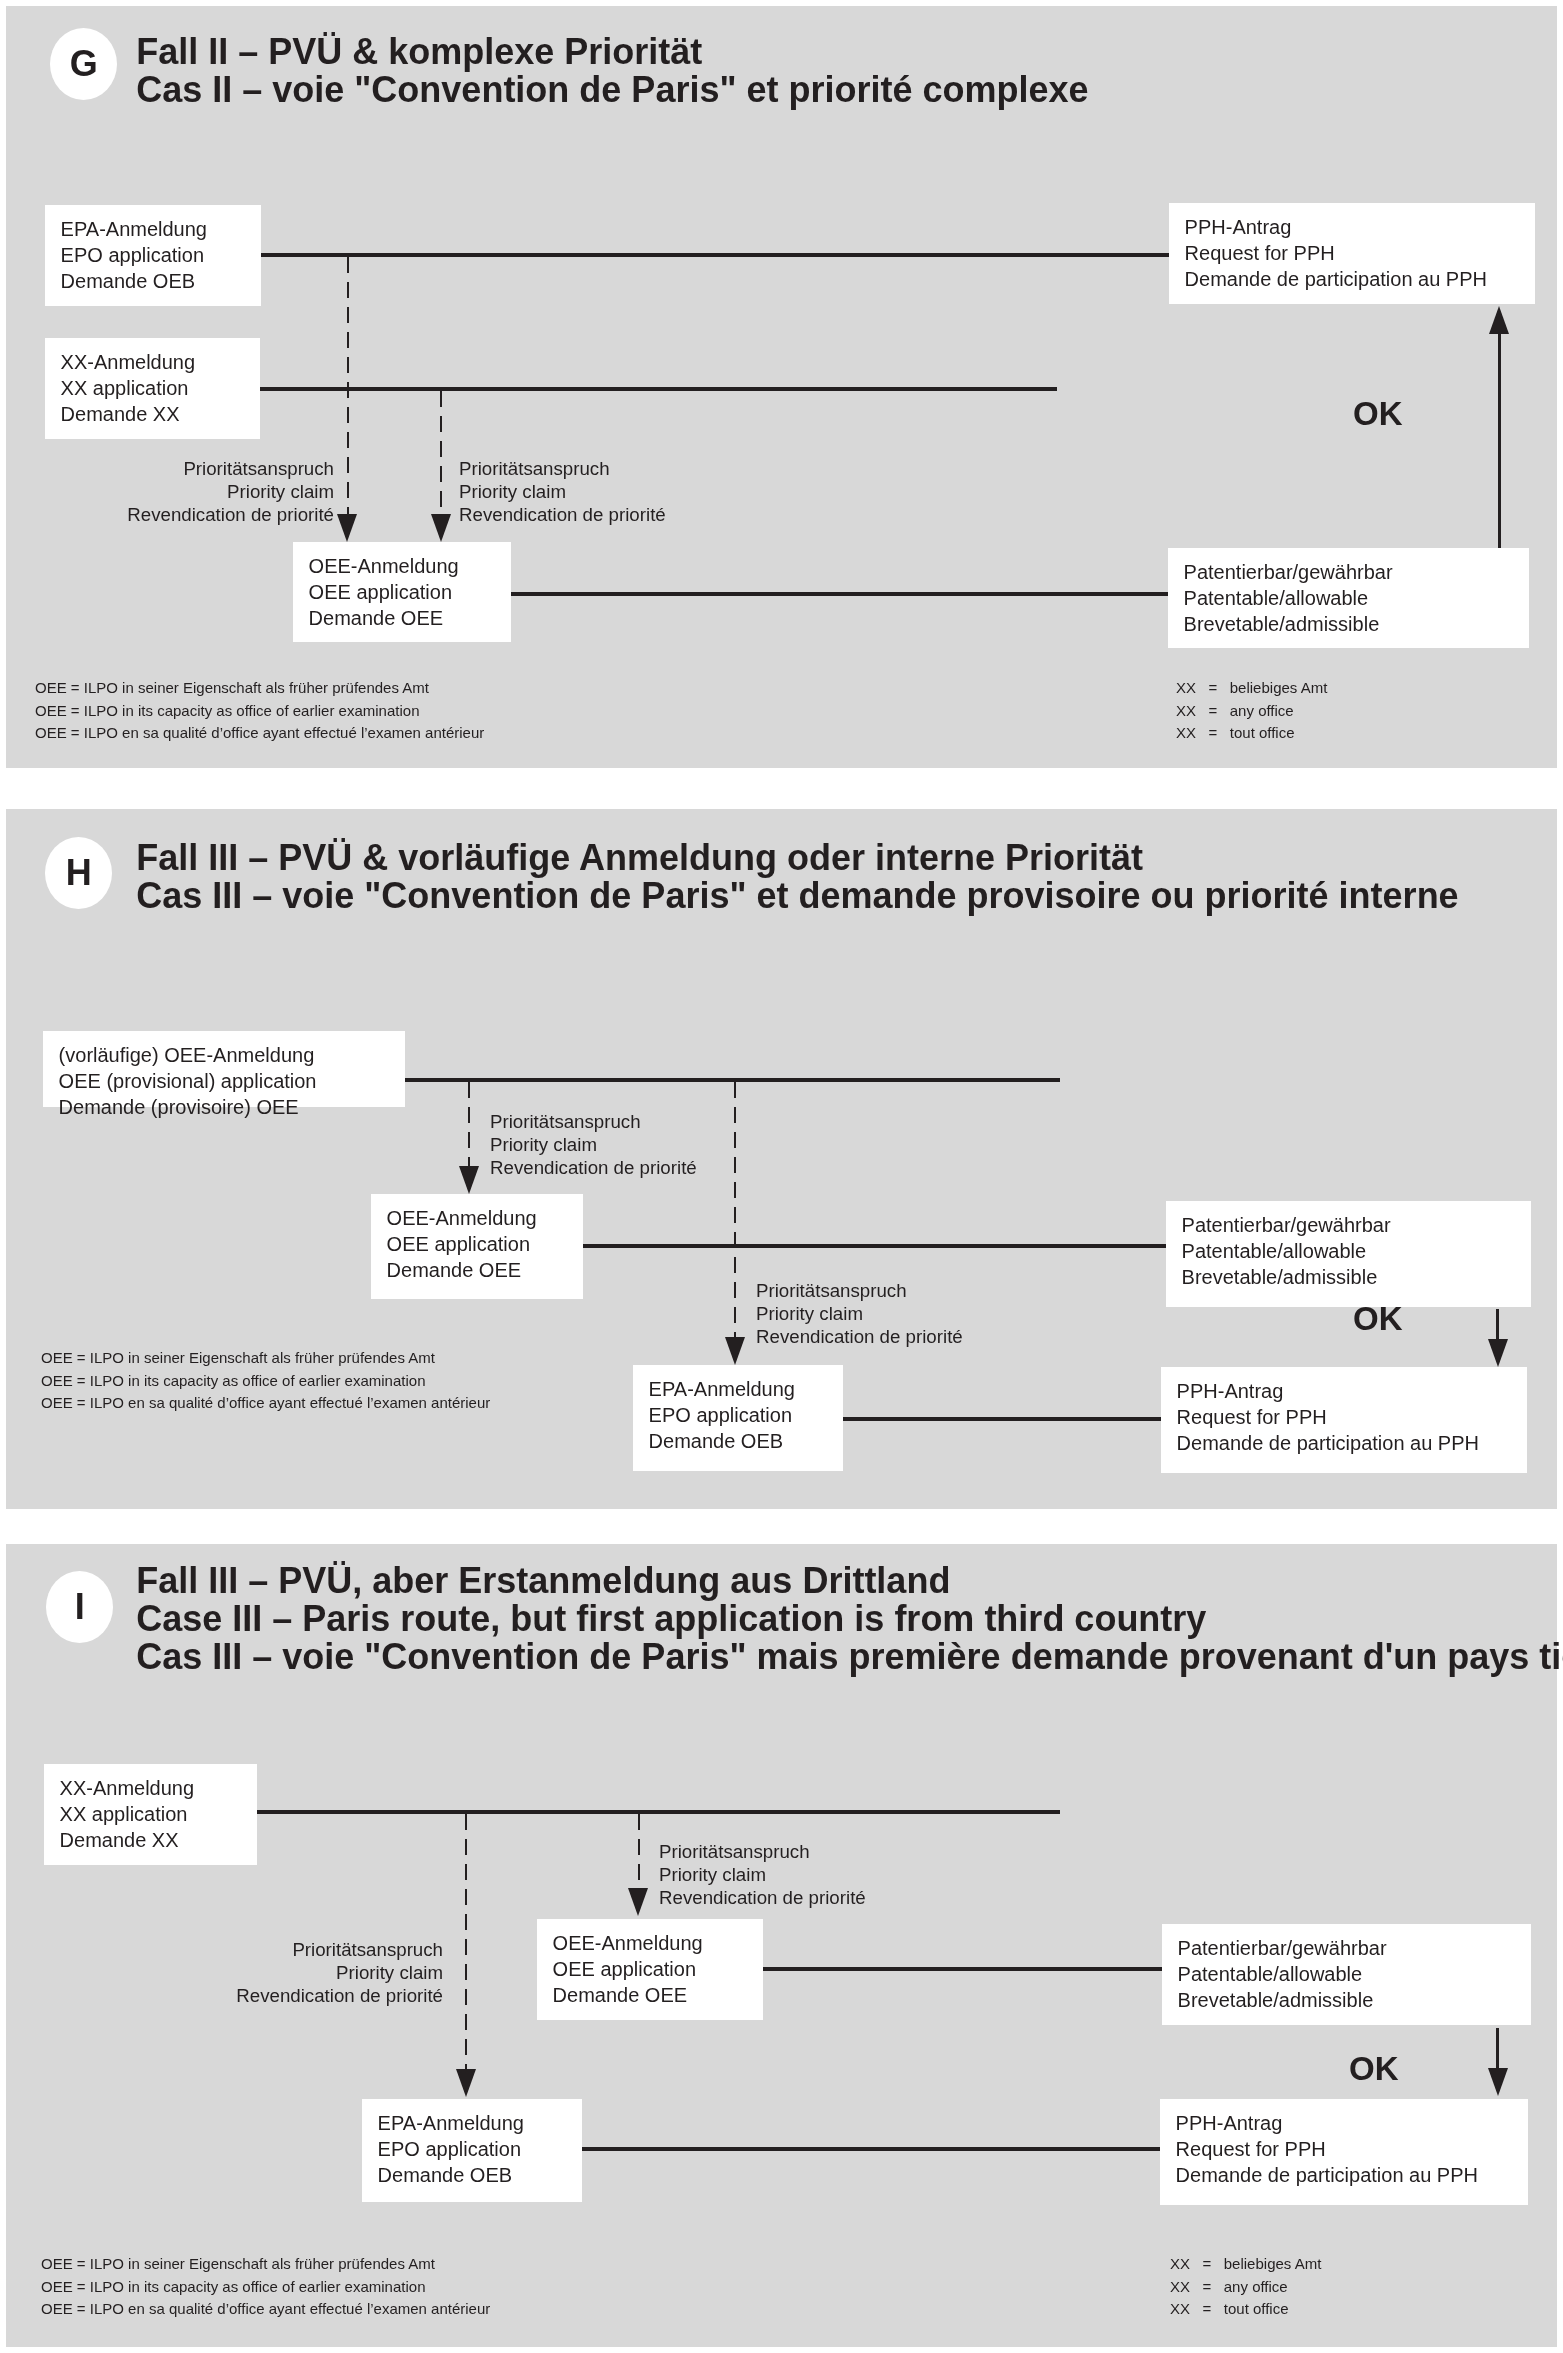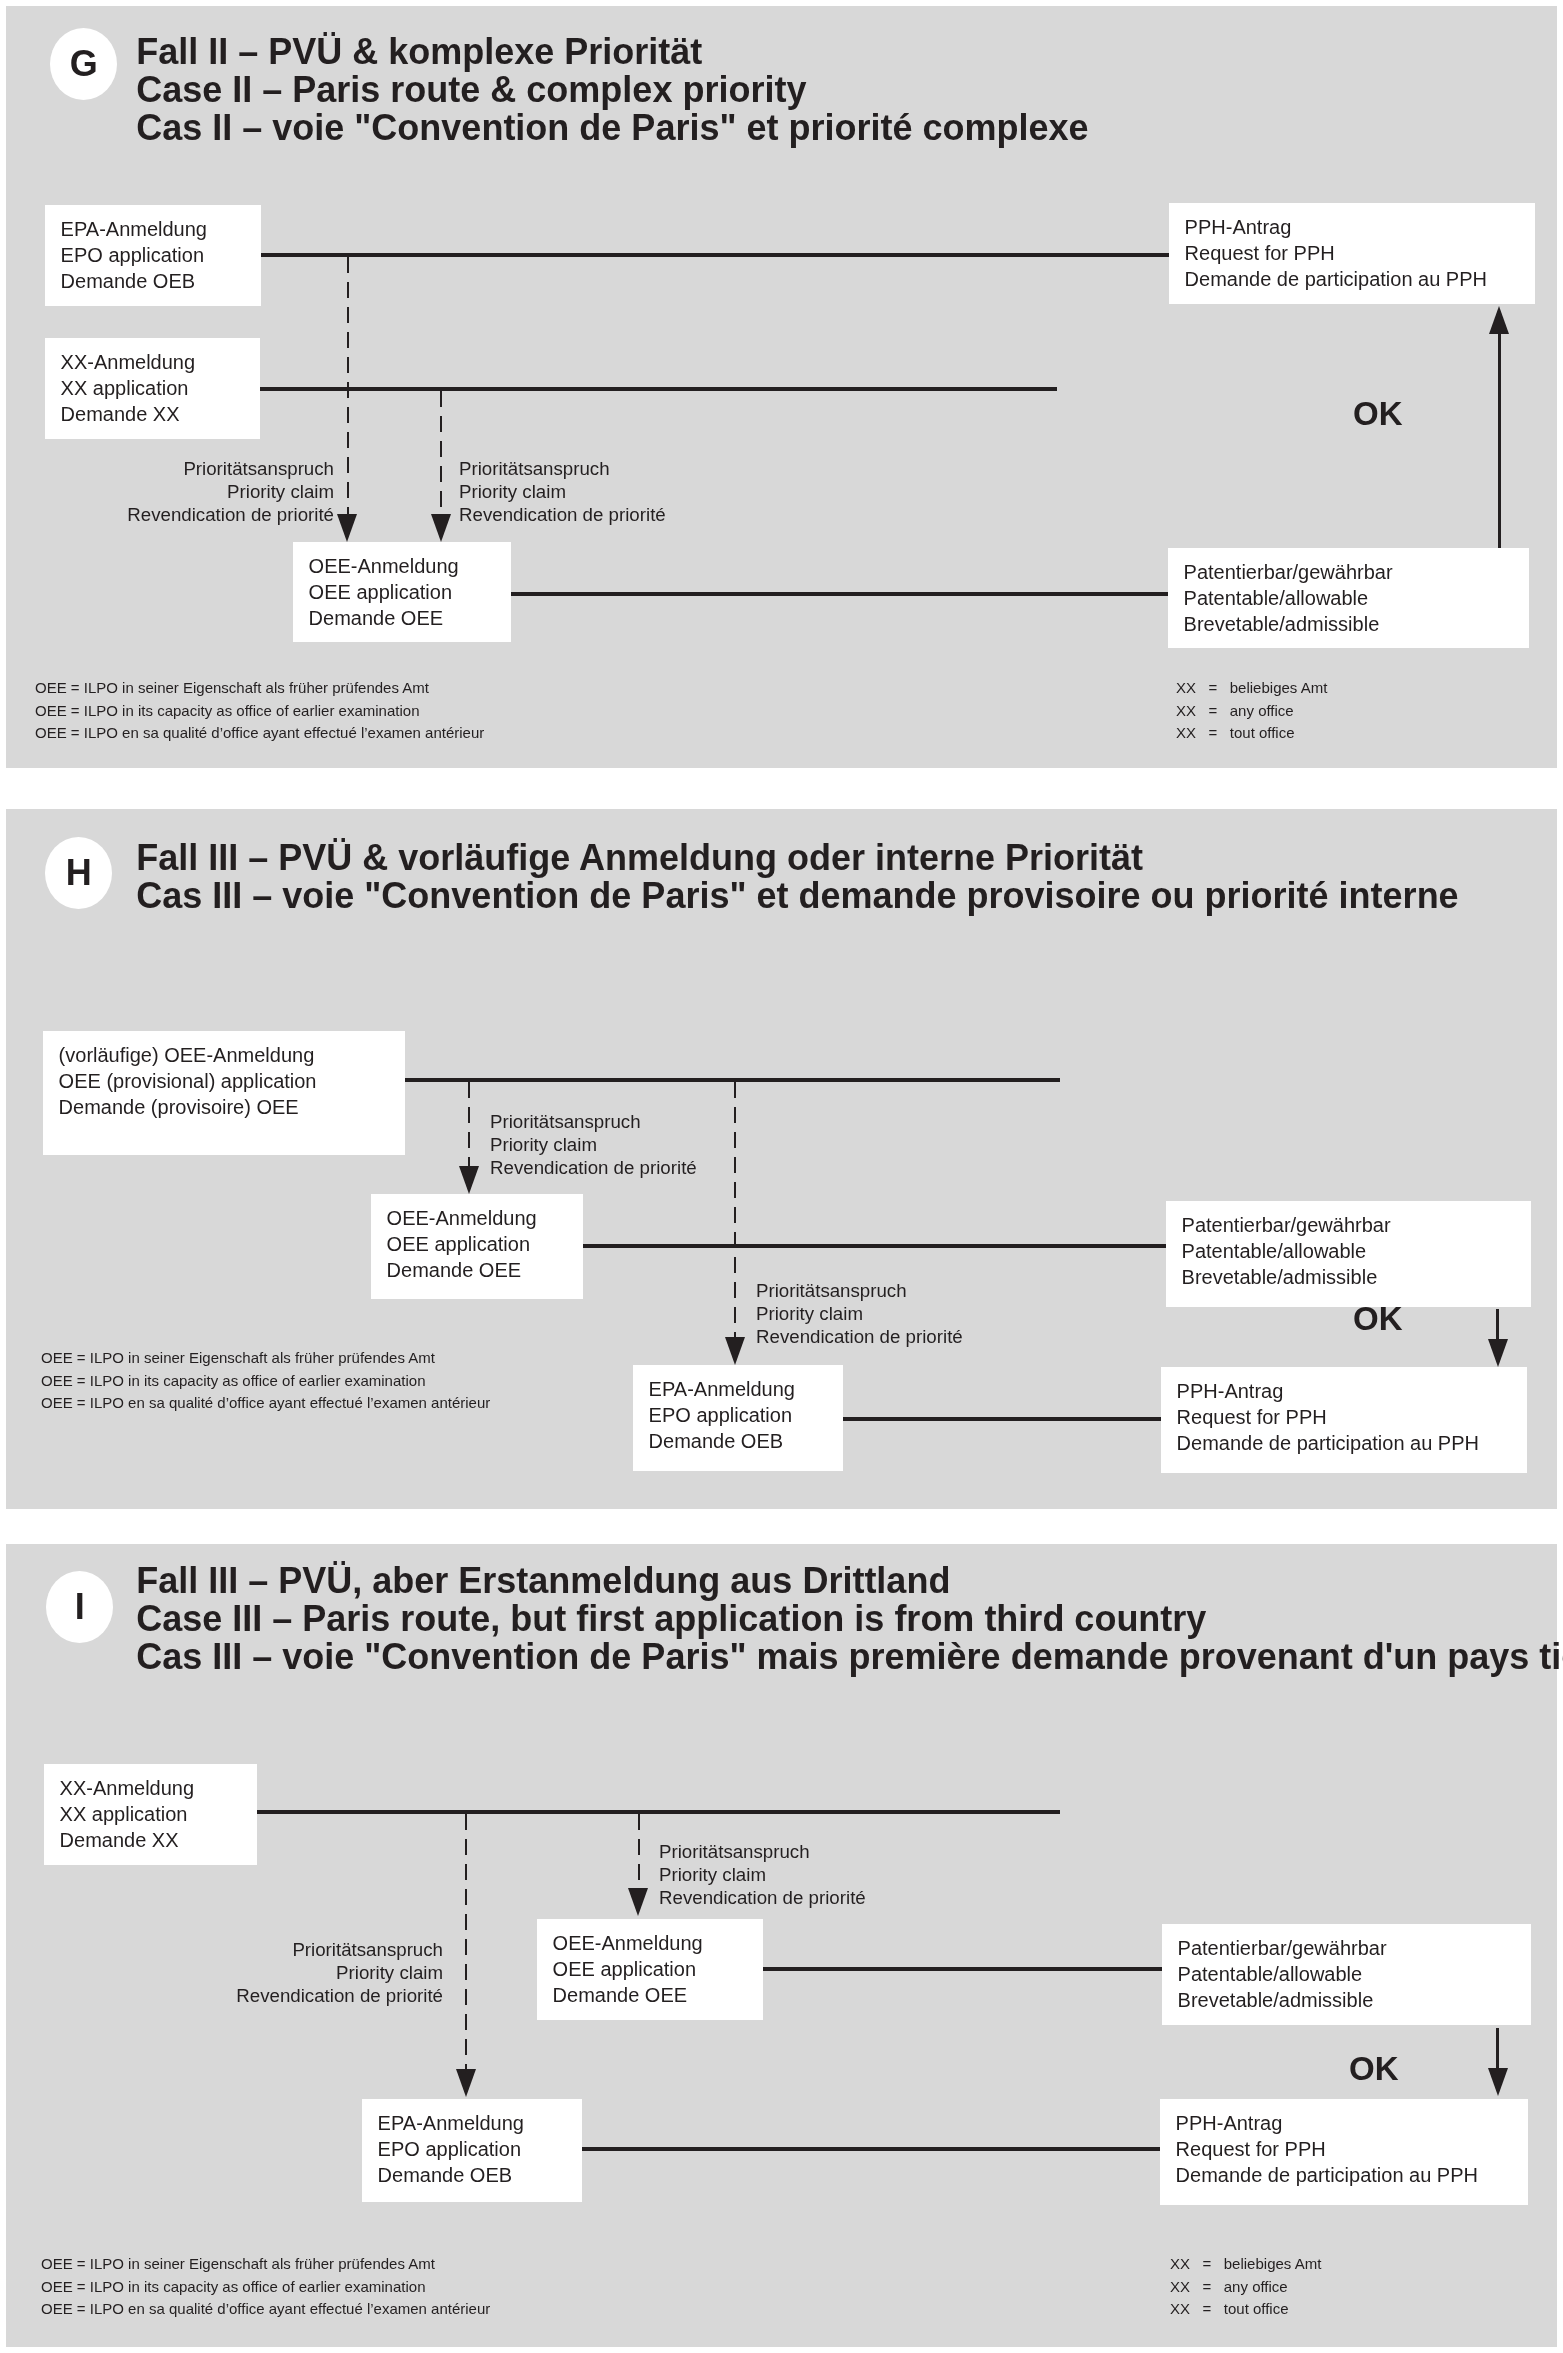--- a/index.html
+++ b/index.html
@@ -56,21 +56,20 @@
 <body>
 
 <div id="page">
 
   <div class="panel" style="left:6.2px;top:6.2px;width:1551px;height:762px;">
     <div class="badge" style="left:44px;top:22px;">
       <span>G</span>
     </div>
     <div class="title" style="left:130px;top:26.4px;">
       <div>Fall II – PVÜ &amp; komplexe Priorität</div>
-      <div>Case II – Paris route &amp; complex priority</div>
       <div>Cas II – voie "Convention de Paris" et priorité complexe</div>
     </div>
   </div>
 
   <div class="hline" style="left:261px;top:253px;width:908px;"></div>
   <div class="hline" style="left:260px;top:387px;width:797px;"></div>
   <div class="hline" style="left:511px;top:592px;width:657px;"></div>
   <div class="vdash" style="left:347px;top:257px;height:257px;"></div>
   <div class="ah-down" style="left:337px;top:514px;"></div>
   <div class="vdash" style="left:440px;top:391px;height:123px;"></div>
@@ -140,21 +139,21 @@
   <div class="hline" style="left:404px;top:1078px;width:656px;"></div>
   <div class="hline" style="left:583px;top:1244px;width:583px;"></div>
   <div class="hline" style="left:843px;top:1417px;width:318px;"></div>
   <div class="vdash" style="left:468px;top:1082px;height:84px;"></div>
   <div class="ah-down" style="left:459px;top:1166px;"></div>
   <div class="vdash" style="left:734px;top:1082px;height:256px;"></div>
   <div class="ah-down" style="left:725px;top:1337px;"></div>
   <div class="vsolid" style="left:1496px;top:1309px;height:31px;"></div>
   <div class="ah-down" style="left:1488px;top:1339px;"></div>
 
-  <div class="box" style="left:43px;top:1031px;width:362px;height:124px;">
+  <div class="box" style="left:43px;top:1031px;width:362px;height:76px;">
     <div>(vorläufige) OEE-Anmeldung</div>
     <div>OEE (provisional) application</div>
     <div>Demande (provisoire) OEE</div>
   </div>
   <div class="box" style="left:371px;top:1194px;width:212px;height:105px;">
     <div>OEE-Anmeldung</div>
     <div>OEE application</div>
     <div>Demande OEE</div>
   </div>
   <div class="box" style="left:1166px;top:1201px;width:365px;height:106px;">

